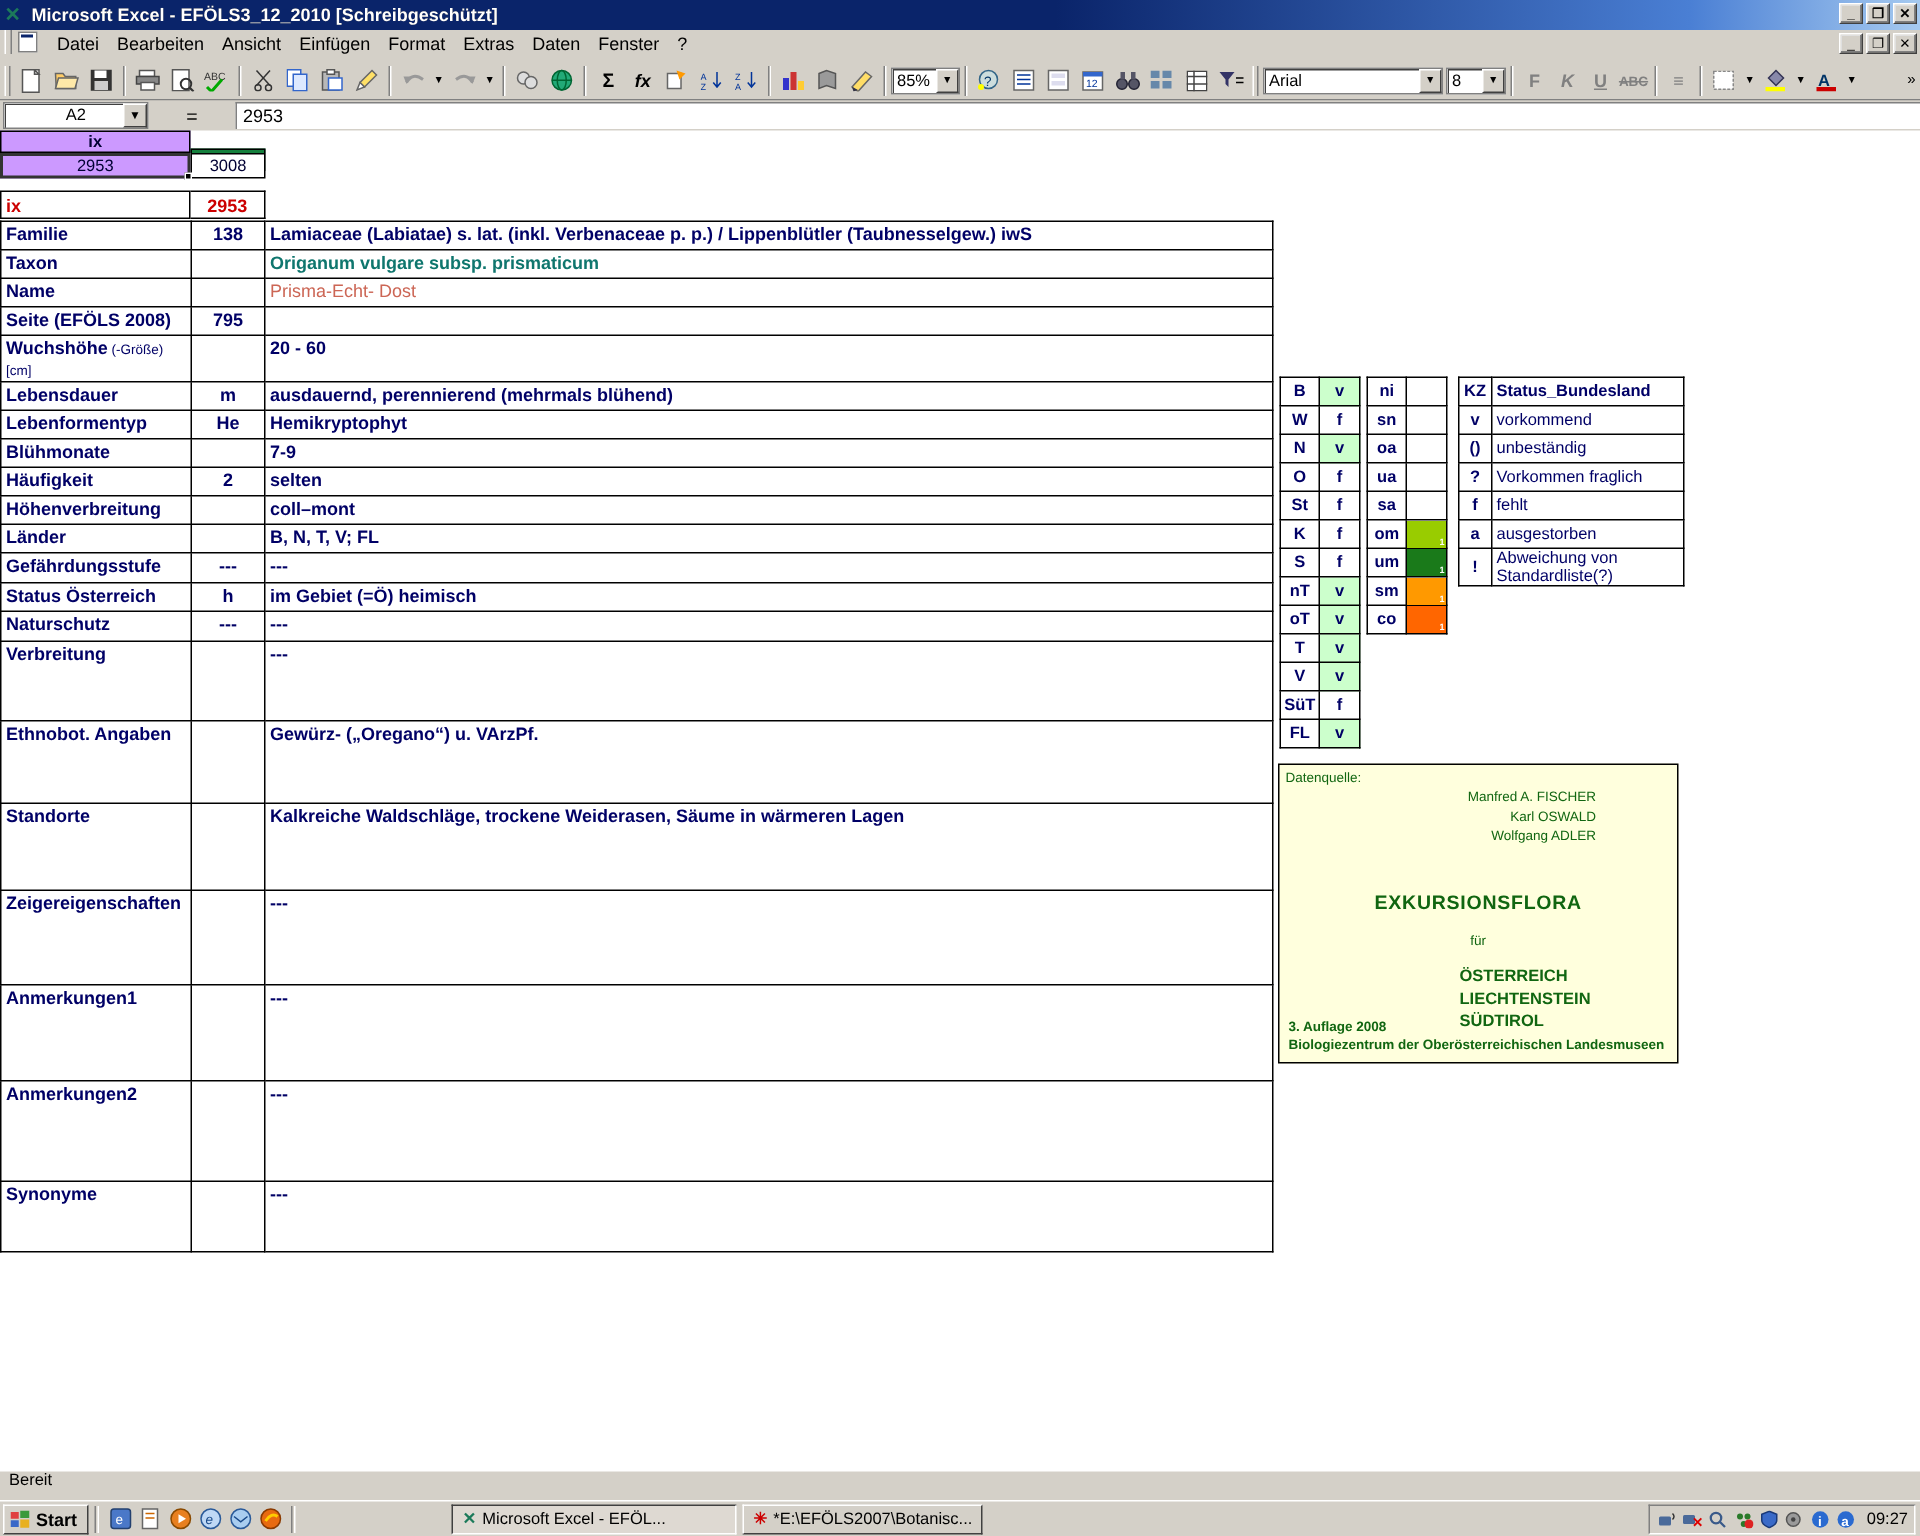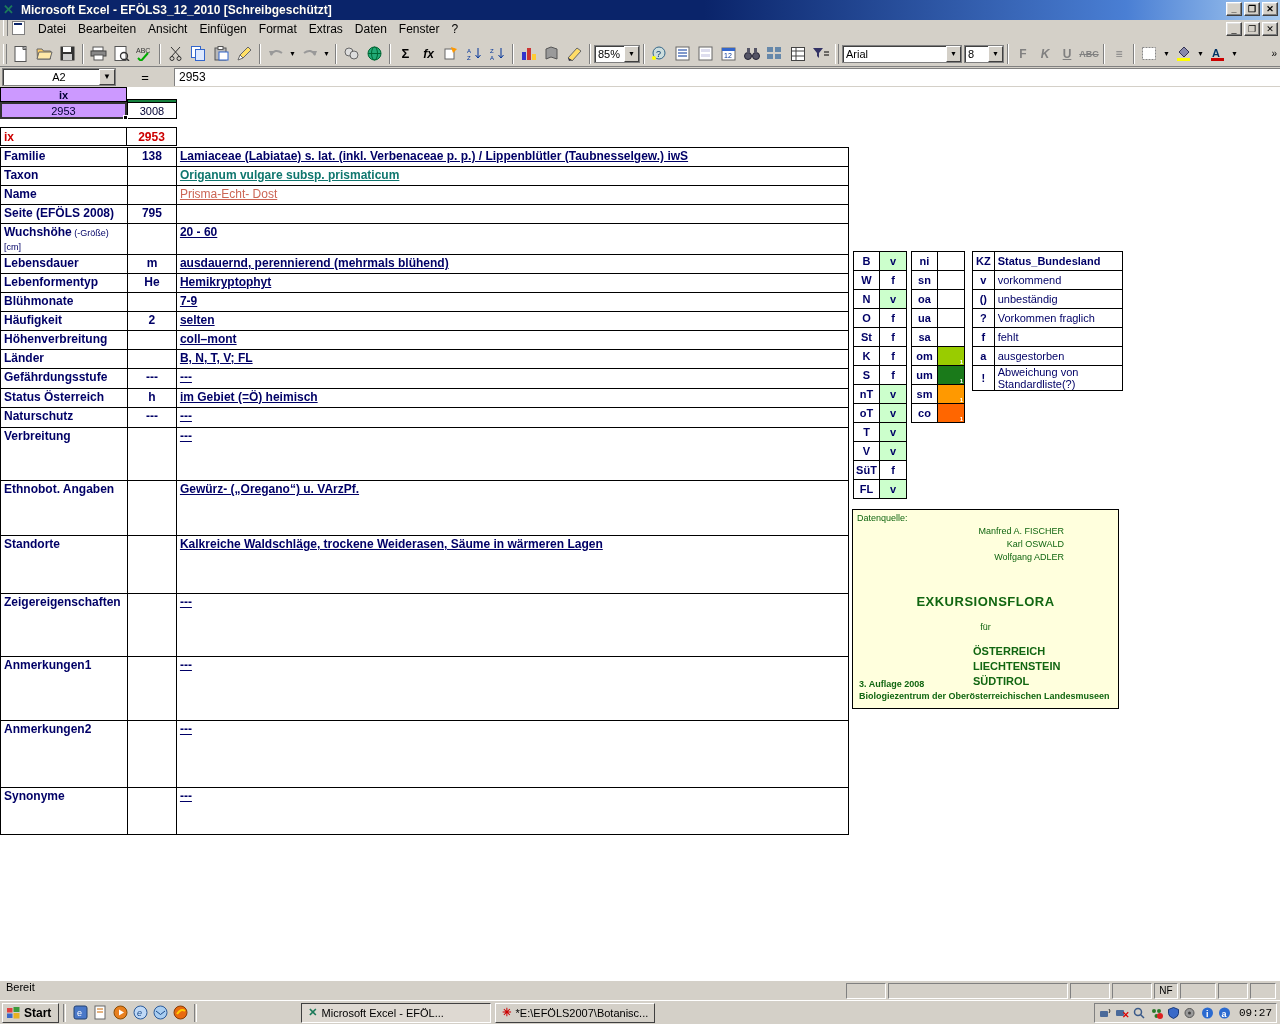--- a/index.html
+++ b/index.html
@@ -76,21 +76,21 @@
     box-shadow: inset 1px 1px 0 #404040; font-size:11px; line-height:16px; padding-left:3px; position:relative;}
   .sizebox { width:40px; height:18px; background:#fff; border:1px solid #808080;
     box-shadow: inset 1px 1px 0 #404040; font-size:11px; line-height:16px; padding-left:3px; position:relative;}
   .fmtbtn { width:22px; height:22px; display:flex;align-items:center;justify-content:center;
      font-size:12px; color:#808080; font-weight:bold; }
   .chev { margin-left:auto; margin-right:3px; font-size:10px; color:#000; }
 
   
   .formulabar { position:absolute; left:0; top:67px; width:1280px; height:20px; background:#d4d0c8;
      display:flex; align-items:center; }
-  .namebox { width:114px; height:18px; margin-left:2px; background:#fff; border:1px solid #808080;
+  .namebox { width:97px; height:18px; margin-left:2px; background:#fff; border:1px solid #808080;
      box-shadow: inset 1px 1px 0 #404040; position:relative;
      font-size:11px; line-height:16px; text-align:center; }
   .namebox .dd { position:absolute; right:0; top:0; width:16px; height:16px;
      background:#d4d0c8; border:1px solid #fff; border-right-color:#404040;border-bottom-color:#404040;
      font-size:8px; text-align:center; line-height:14px; }
   .fsign { width:58px; text-align:center; font-size:13px; color:#000; }
   .fcontent { flex:1; height:18px; background:#fff; border-left:1px solid #808080;
      border-top:1px solid #808080; font-size:12px; line-height:17px; padding-left:4px;}
 
   
@@ -116,21 +116,21 @@
   .ixrow2 .c2 { position:absolute; left:127px; top:0; width:50px; height:19px;
     border:1px solid #000; border-left:none; font-size:12px; font-weight:bold; color:#cc0000;
     display:flex; align-items:center; justify-content:center; }
 
   
   .maintable { position:absolute; left:0; top:60px; width:849px; border-collapse:collapse; }
   .maintable td { border:1px solid #000; vertical-align:top;
      font-size:12px; color:#000066; font-weight:bold; padding:1px 3px; }
   .maintable td.lbl { width:127px; }
   .maintable td.val { width:49px; text-align:center; }
-  .maintable td.txt { width:673px;text-decoration:underline; }
+  .maintable td.txt { width:673px; }
   .maintable td.red { color:#0f766e; }
   .maintable td.salmon { color:#cc6655; font-weight:normal; }
   .small-note { font-size:9px; font-weight:normal; }
 
   
   .stt { position:absolute; border-collapse:collapse; }
   .stt td { border:1px solid #000; font-size:11px; font-weight:bold;
     color:#000066; text-align:center; height:19px; padding:0; }
   .green-lt { background:#ccffcc; }
   .cell-num { position:relative; }
@@ -192,21 +192,21 @@
   .taskitem { height:20px; display:flex; align-items:center; padding:0 6px;
      background:#d4d0c8; border:1px solid #fff; border-right-color:#404040; border-bottom-color:#404040;
      font-size:11px; margin-left:4px; max-width:190px; white-space:nowrap; overflow:hidden; }
   .taskitem.active { border:1px solid #404040; border-right-color:#fff; border-bottom-color:#fff;
      background:#ded9d2; }
   .tray { margin-left:auto; margin-right:3px; height:20px; display:flex; align-items:center;
      padding:0 4px; gap:3px;
      border:1px solid #808080; border-right-color:#fff; border-bottom-color:#fff;
      font-size:11px; }
   .tray .ti { width:14px; height:14px; display:flex;align-items:center;justify-content:center; font-size:10px;}
-  .clock { margin-left:4px; font-size:11px;font-family:Liberation Mono, monospace; }
+  .clock { margin-left:4px; font-size:11px; }
 </style>
 </head>
 <body>
 
 <div id="app">
 
   <div class="titlebar">
     <span class="tb-icon"><span class="xl-logo">✕</span></span>
     <span class="tb-text">Microsoft Excel - EFÖLS3_12_2010  [Schreibgeschützt]</span>
     <span class="winbtns">
@@ -799,30 +799,20 @@
           <div class="bar" style="background: rgb(191, 191, 191);"></div>
           <div class="bar" style="background: rgb(191, 191, 191);"></div>
         </div>
 
     </div>
 
   </div>
 
   <div class="statusbar">
     <span class="st-ready">Bereit</span>
-    <span class="st-panels">
-      <span class="stp" style="width:40px"></span>
-      <span class="stp" style="width:180px"></span>
-      <span class="stp" style="width:40px"></span>
-      <span class="stp" style="width:40px"></span>
-      <span class="stp" style="width:24px">NF</span>
-      <span class="stp" style="width:36px"></span>
-      <span class="stp" style="width:30px"></span>
-      <span class="stp" style="width:26px"></span>
-    </span>
   </div>
 
   <div class="taskbar">
     <span class="startbtn">
       <span class="flag">
         <svg width="13" height="12" viewBox="0 0 13 12">
             <rect x="0" y="1" width="5.5" height="4.5" fill="#e04040"></rect>
             <rect x="6.5" y="0" width="6" height="5" fill="#3c9a3c"></rect>
             <rect x="0" y="6.5" width="5.5" height="4.5" fill="#3a68c8"></rect>
             <rect x="6.5" y="6" width="6" height="5.5" fill="#e8b020"></rect>

